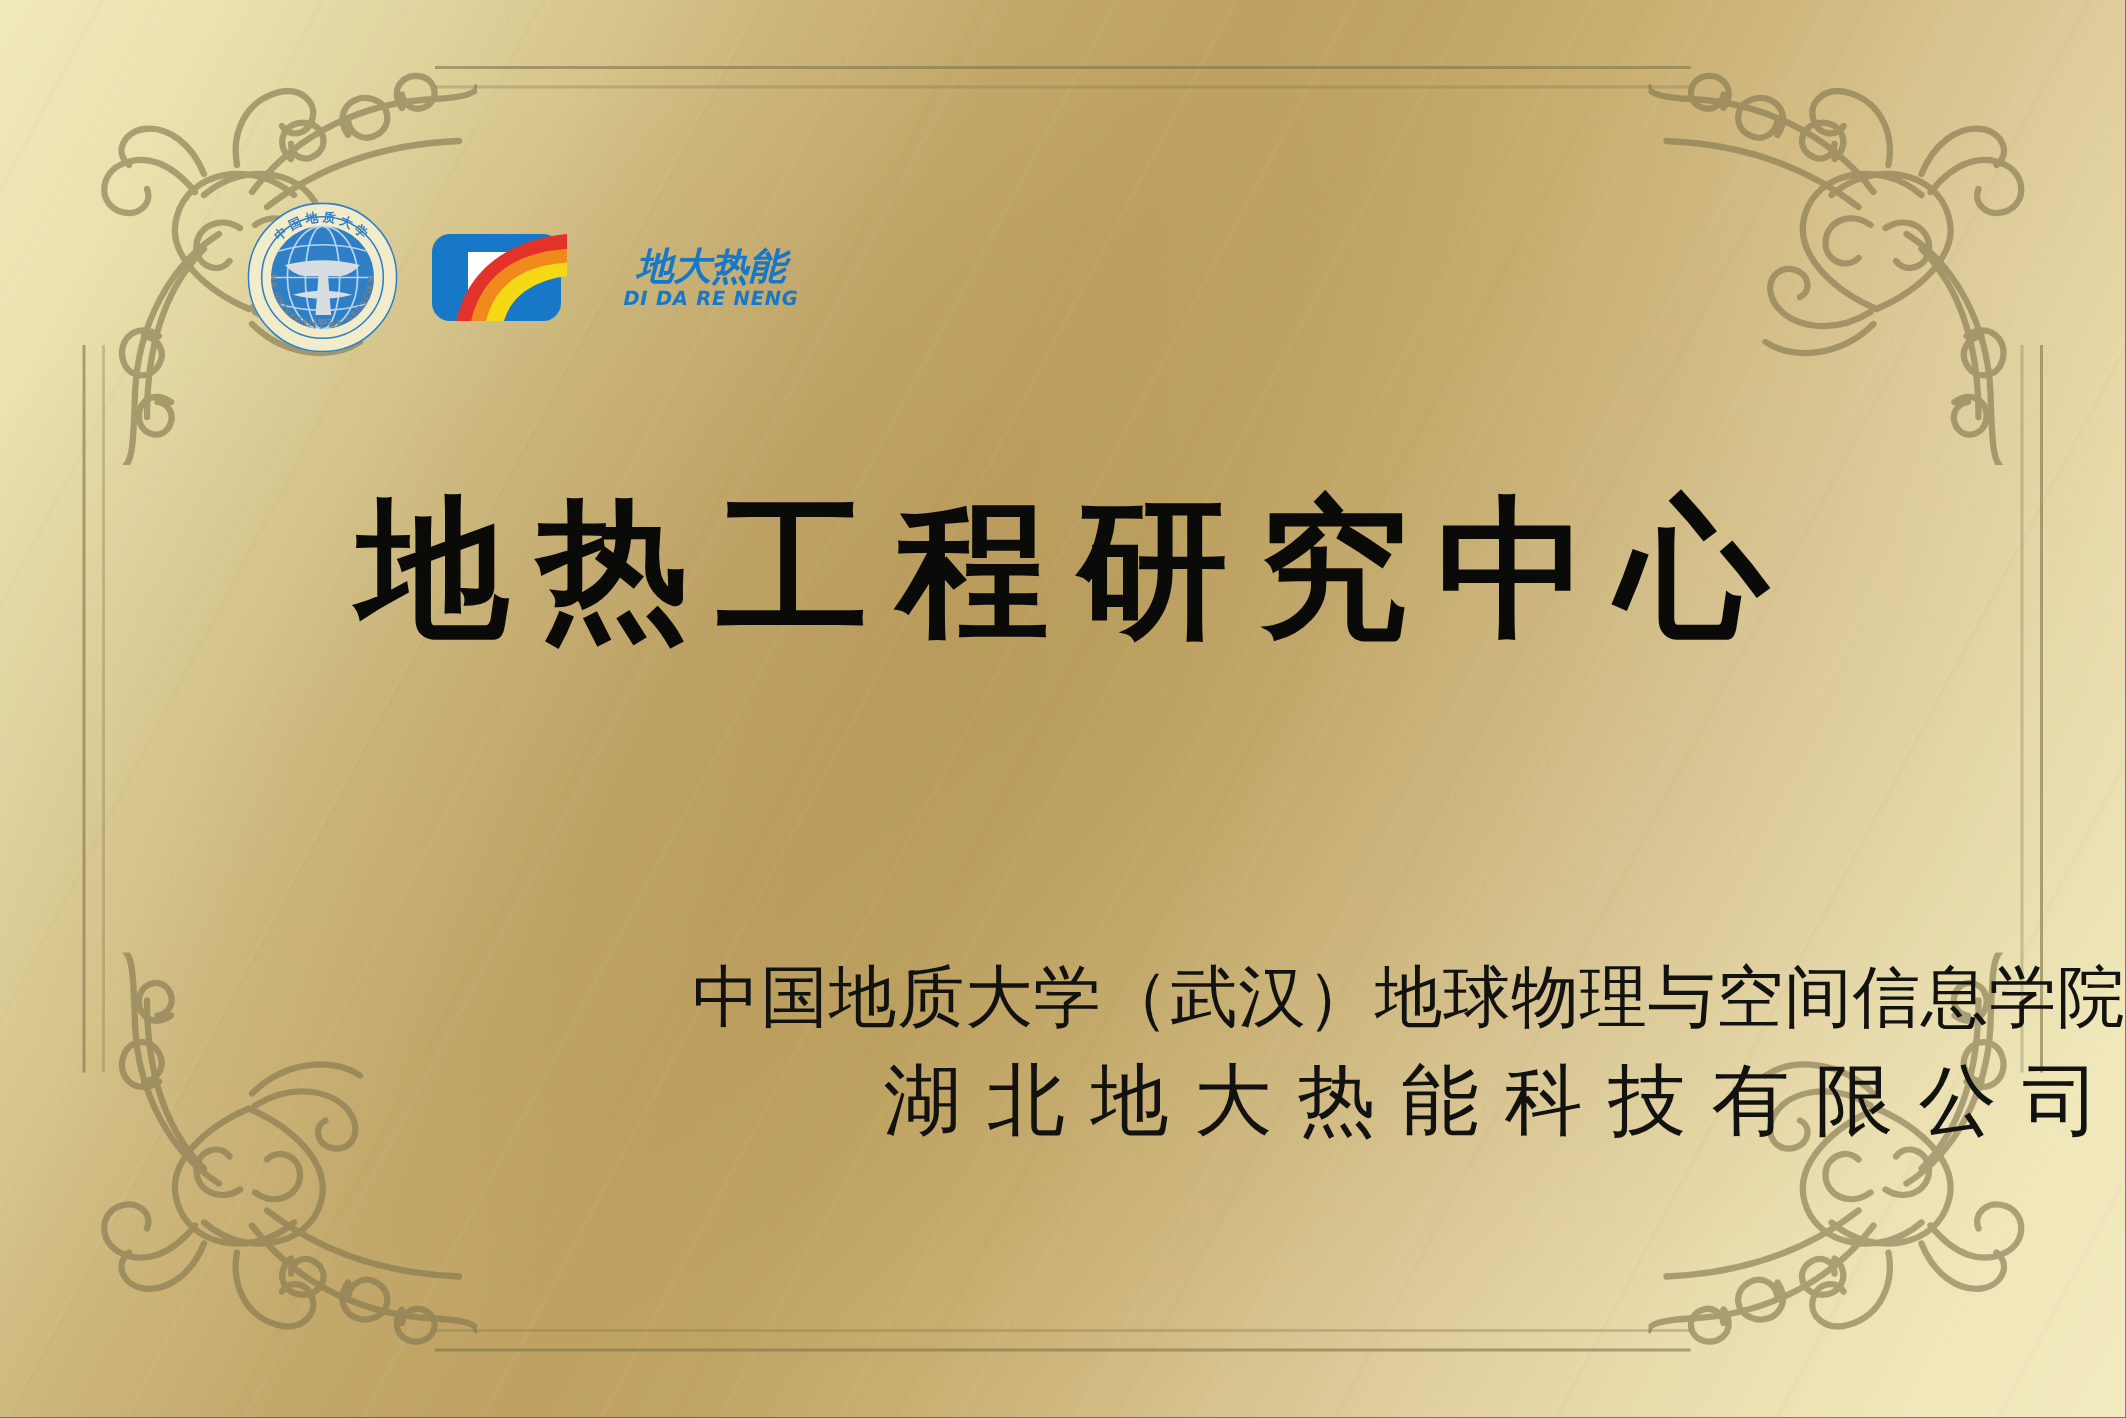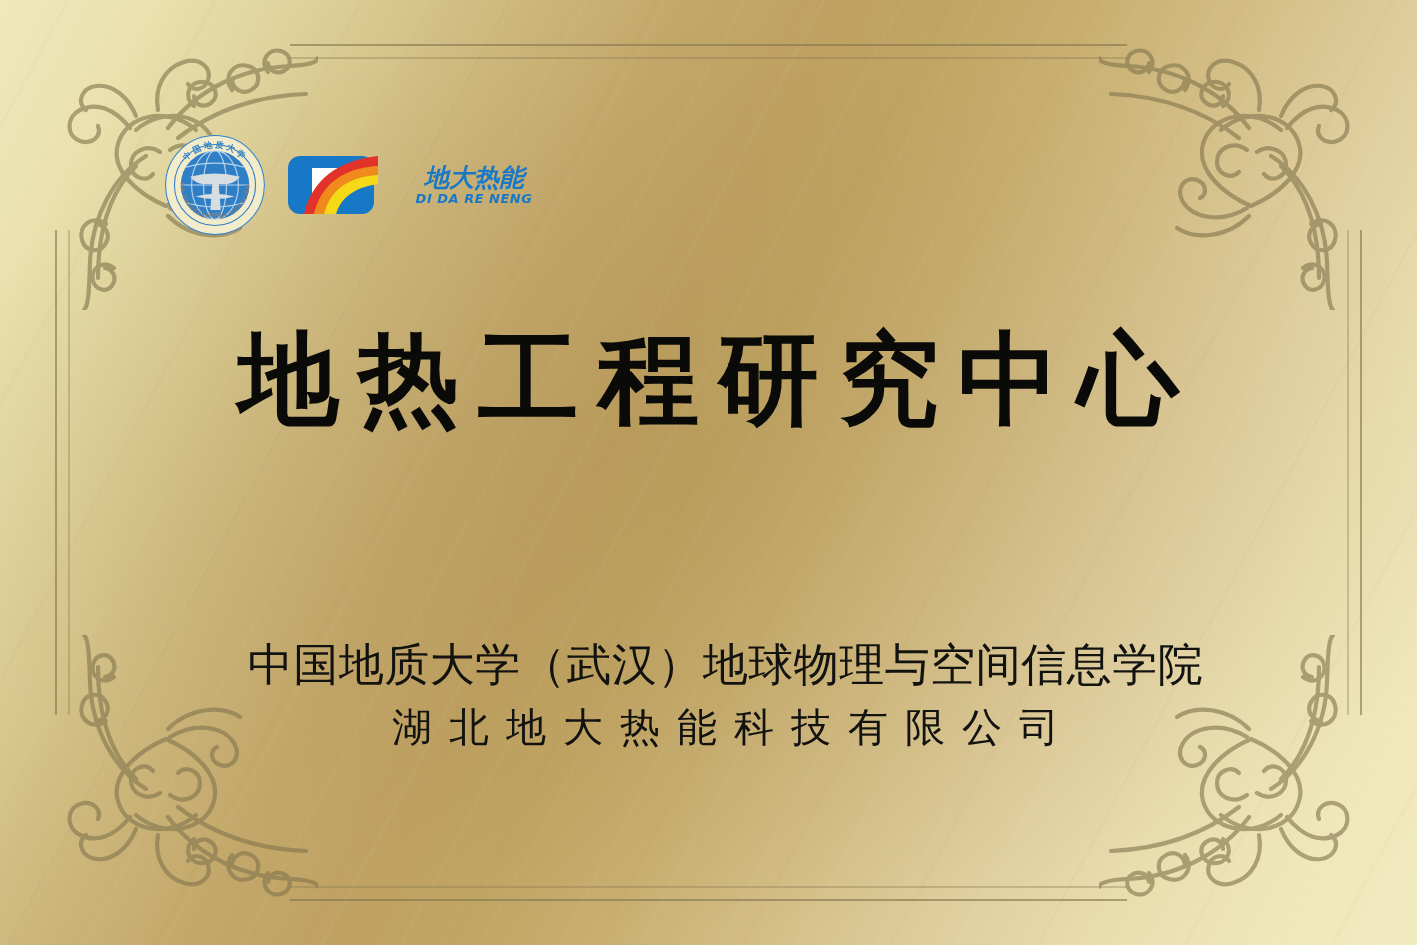--- a/index.html
+++ b/index.html
@@ -106,33 +106,33 @@
     color: #0a0a08;
     letter-spacing: 19px;
     text-indent: 19px;
     font-family: "DejaVu Sans", "Liberation Sans", sans-serif;
     white-space: nowrap;
   }
   #subtitle-block {
     position: absolute;
     left: 0; right: 0;
     top: 636px;
-    text-align: center;
+    text-align: right;
     padding-left: 34px;
   }
   .sub1 {
     font-size: 45px;
     line-height: 1.30;
     font-weight: 500;
     color: #121210;
     letter-spacing: 0.5px;
     white-space: nowrap;
   }
   .sub2 {
-    font-size: 40px;
+    font-size: 52px;
     line-height: 1.30;
     font-weight: 500;
     color: #121210;
     letter-spacing: 17px;
     text-indent: 17px;
     white-space: nowrap;
     margin-top: 6px;
   }
 </style>
 </head>

